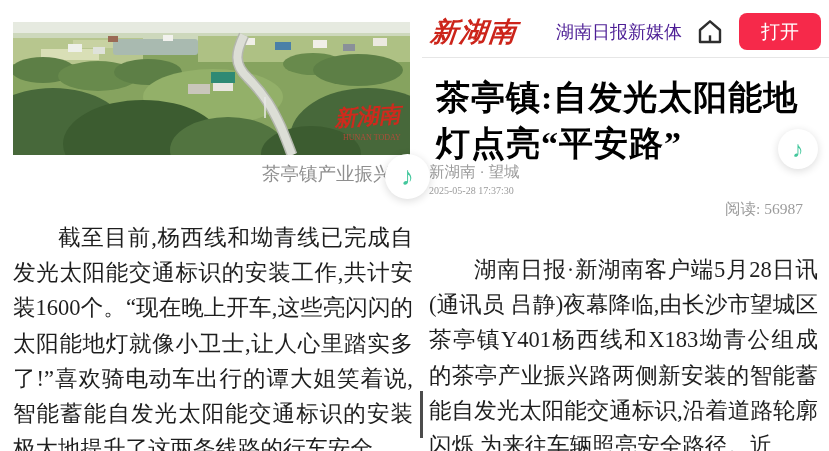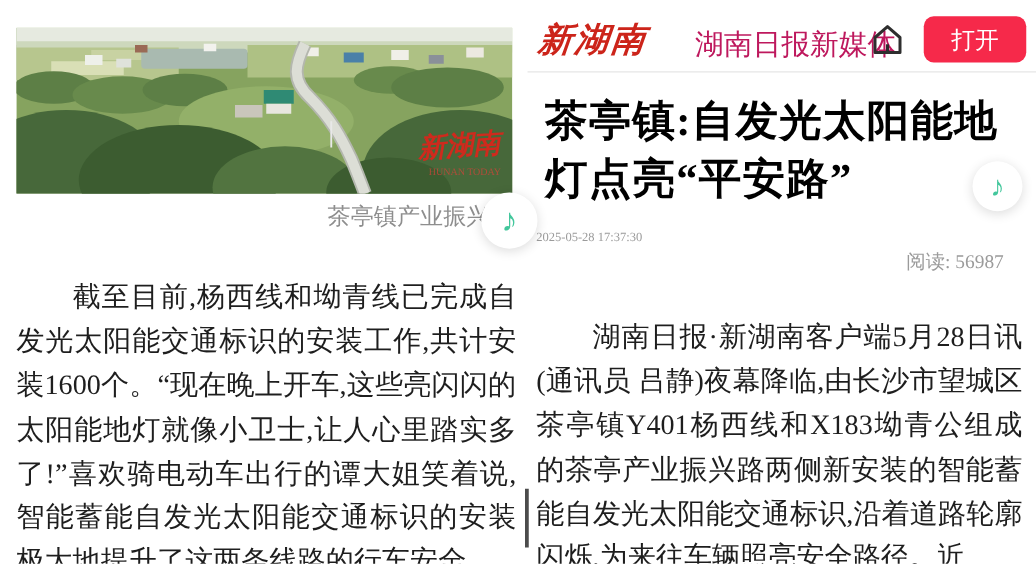--- a/index.html
+++ b/index.html
@@ -19,21 +19,21 @@
   .fab-right{left:778px;top:129px;width:40px;height:40px;font-size:23px;}
   .body-par{position:absolute;margin:0;color:#1e1e1e;font-size:22.5px;line-height:35.2px;
             text-align:justify;text-indent:2em;}
   .body-left{left:13px;top:220px;width:400px;}
   .body-right{left:429px;top:252px;width:389px;}
 
   
   .logo{position:absolute;left:431px;top:14px;font-size:27px;font-weight:bold;
         font-style:italic;color:#cc241a;letter-spacing:2px;transform:skewX(-6deg);
         cursor:pointer;}
-  .site{position:absolute;left:556px;top:20px;font-size:23px;color:#be185d;
+  .site{position:absolute;left:556px;top:20px;font-size:18px;color:#4c1d95;
         font-family:"Liberation Sans","DejaVu Sans",sans-serif;}
   .home-btn{position:absolute;left:694px;top:16px;width:32px;height:32px;border:none;
             background:none;padding:0;cursor:pointer;}
   .open-btn{position:absolute;left:739px;top:13px;width:82px;height:37px;border:none;
             border-radius:8px;background:#f6294a;color:#fff;font-size:19px;
             font-family:"Liberation Sans","DejaVu Sans",sans-serif;cursor:pointer;}
   .hdr-divider{position:absolute;left:422px;top:57px;width:407px;height:1px;
                background:#e6e6e6;}
 
   
@@ -117,20 +117,21 @@
   <button class="open-btn">打开</button>
 
   <div class="hdr-divider"></div>
 
   <h1 class="title">茶亭镇:自发光太阳能地灯点亮“平安路”</h1>
 
   <button class="audio-fab fab-right">
     <span>♪</span>
   </button>
 
+  <div class="meta-source">新湖南 · 望城</div>
   <div class="meta-reads">
     <span>阅读:</span>
     <span>56987</span>
   </div>
   <div class="meta-date">2025-05-28 17:37:30</div>
 
   <p class="body-par body-right">湖南日报·新湖南客户端5月28日讯(通讯员 吕静)夜幕降临,由长沙市望城区茶亭镇Y401杨西线和X183坳青公组成的茶亭产业振兴路两侧新安装的智能蓄能自发光太阳能交通标识,沿着道路轮廓闪烁,为来往车辆照亮安全路径。近</p>
 
 </div>
 

